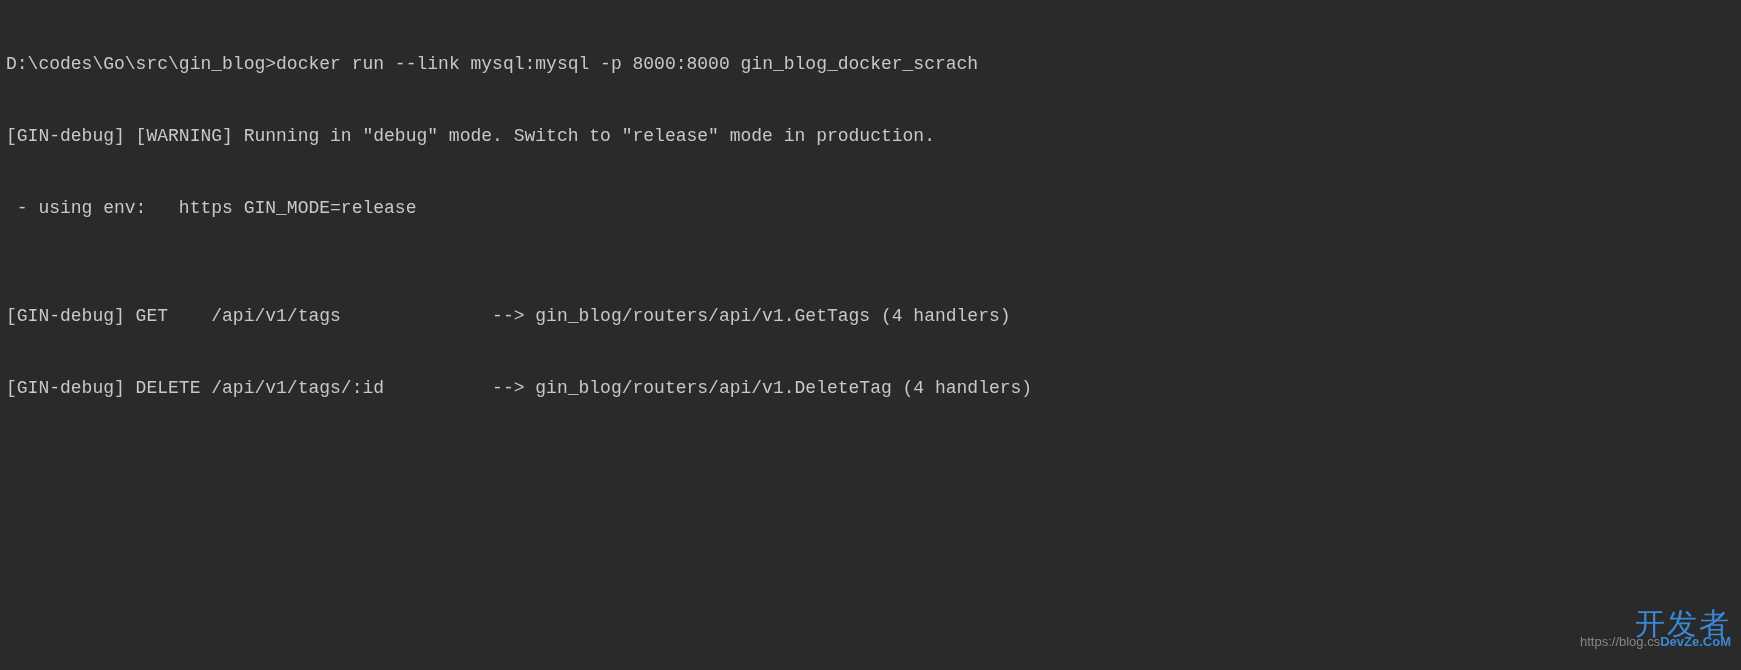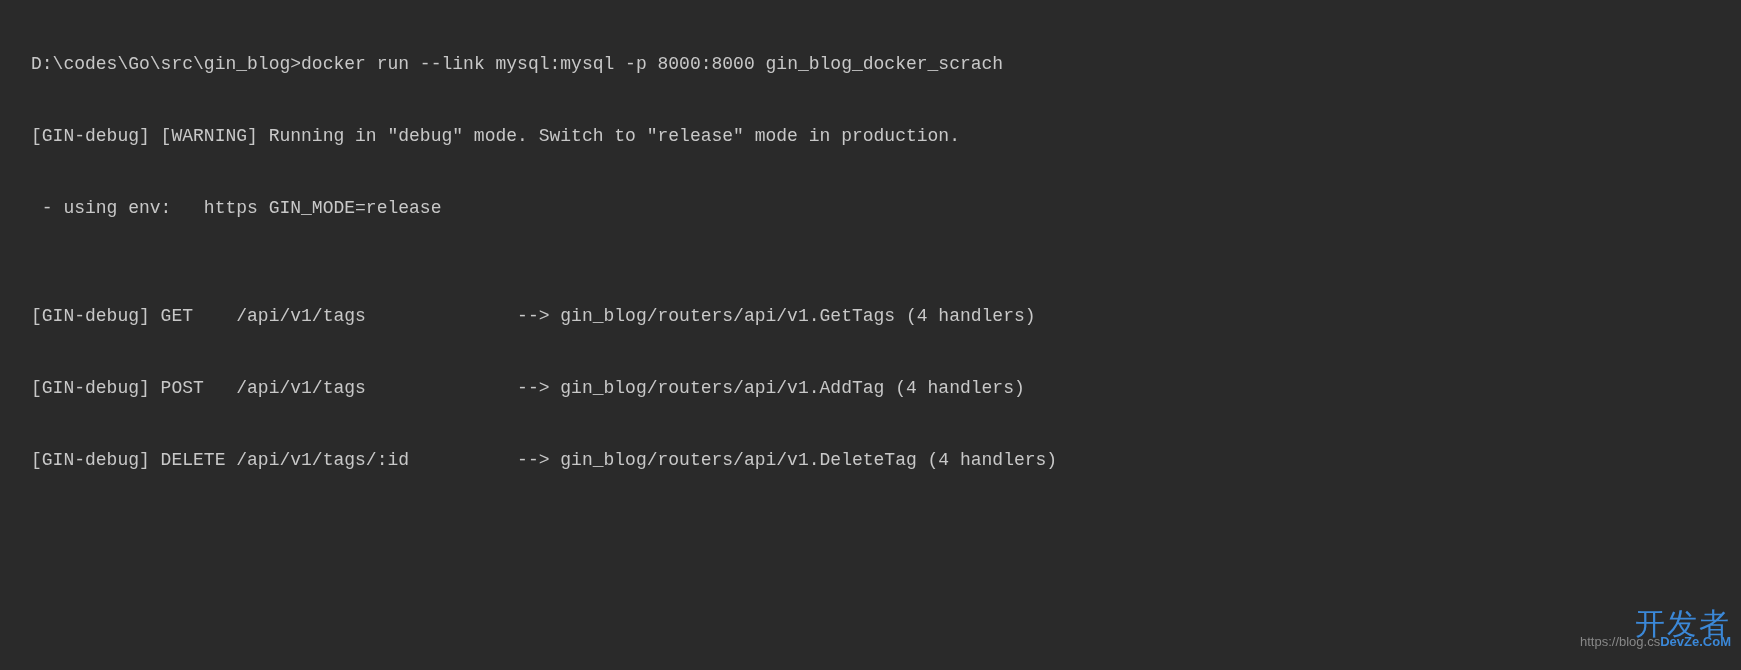--- a/index.html
+++ b/index.html
@@ -14,21 +14,20 @@
     height: 670px;
     overflow: hidden;
     position: relative;
   }
   .terminal {
     padding: 10px 6px;
     white-space: pre;
   }
   .line {
     white-space: pre;
-    margin-left: 25px;
   }
   .watermark-cn {
     position: absolute;
     right: 10px;
     bottom: 28px;
     color: #3b88d8;
     font-family: sans-serif;
     font-size: 30px;
     font-weight: 500;
     letter-spacing: 2px;
@@ -51,21 +50,20 @@
 </style>
 </head>
 <body>
 
 <div class="terminal">
 <div class="line"><span>D:\codes\Go\src\gin_blog&gt;</span><span>docker run --link mysql:mysql -p 8000:8000 gin_blog_docker_scrach</span></div>
 <div class="line">[GIN-debug] [WARNING] Running in "debug" mode. Switch to "release" mode in production.</div>
 <div class="line"> - using env:	https GIN_MODE=release</div>
 <div class="line"></div>
 <div class="line">[GIN-debug] GET    /api/v1/tags              --&gt; gin_blog/routers/api/v1.GetTags (4 handlers)</div>
-<div class="line">[GIN-debug] POST   /api/v1/tags              --&gt; gin_blog/routers/api/v1.AddTag (4 handlers)</div>
 <div class="line">[GIN-debug] DELETE /api/v1/tags/:id          --&gt; gin_blog/routers/api/v1.DeleteTag (4 handlers)</div>
 
 
 
 
 
 
 </div>
 
 <div class="watermark-cn">开发者</div>

